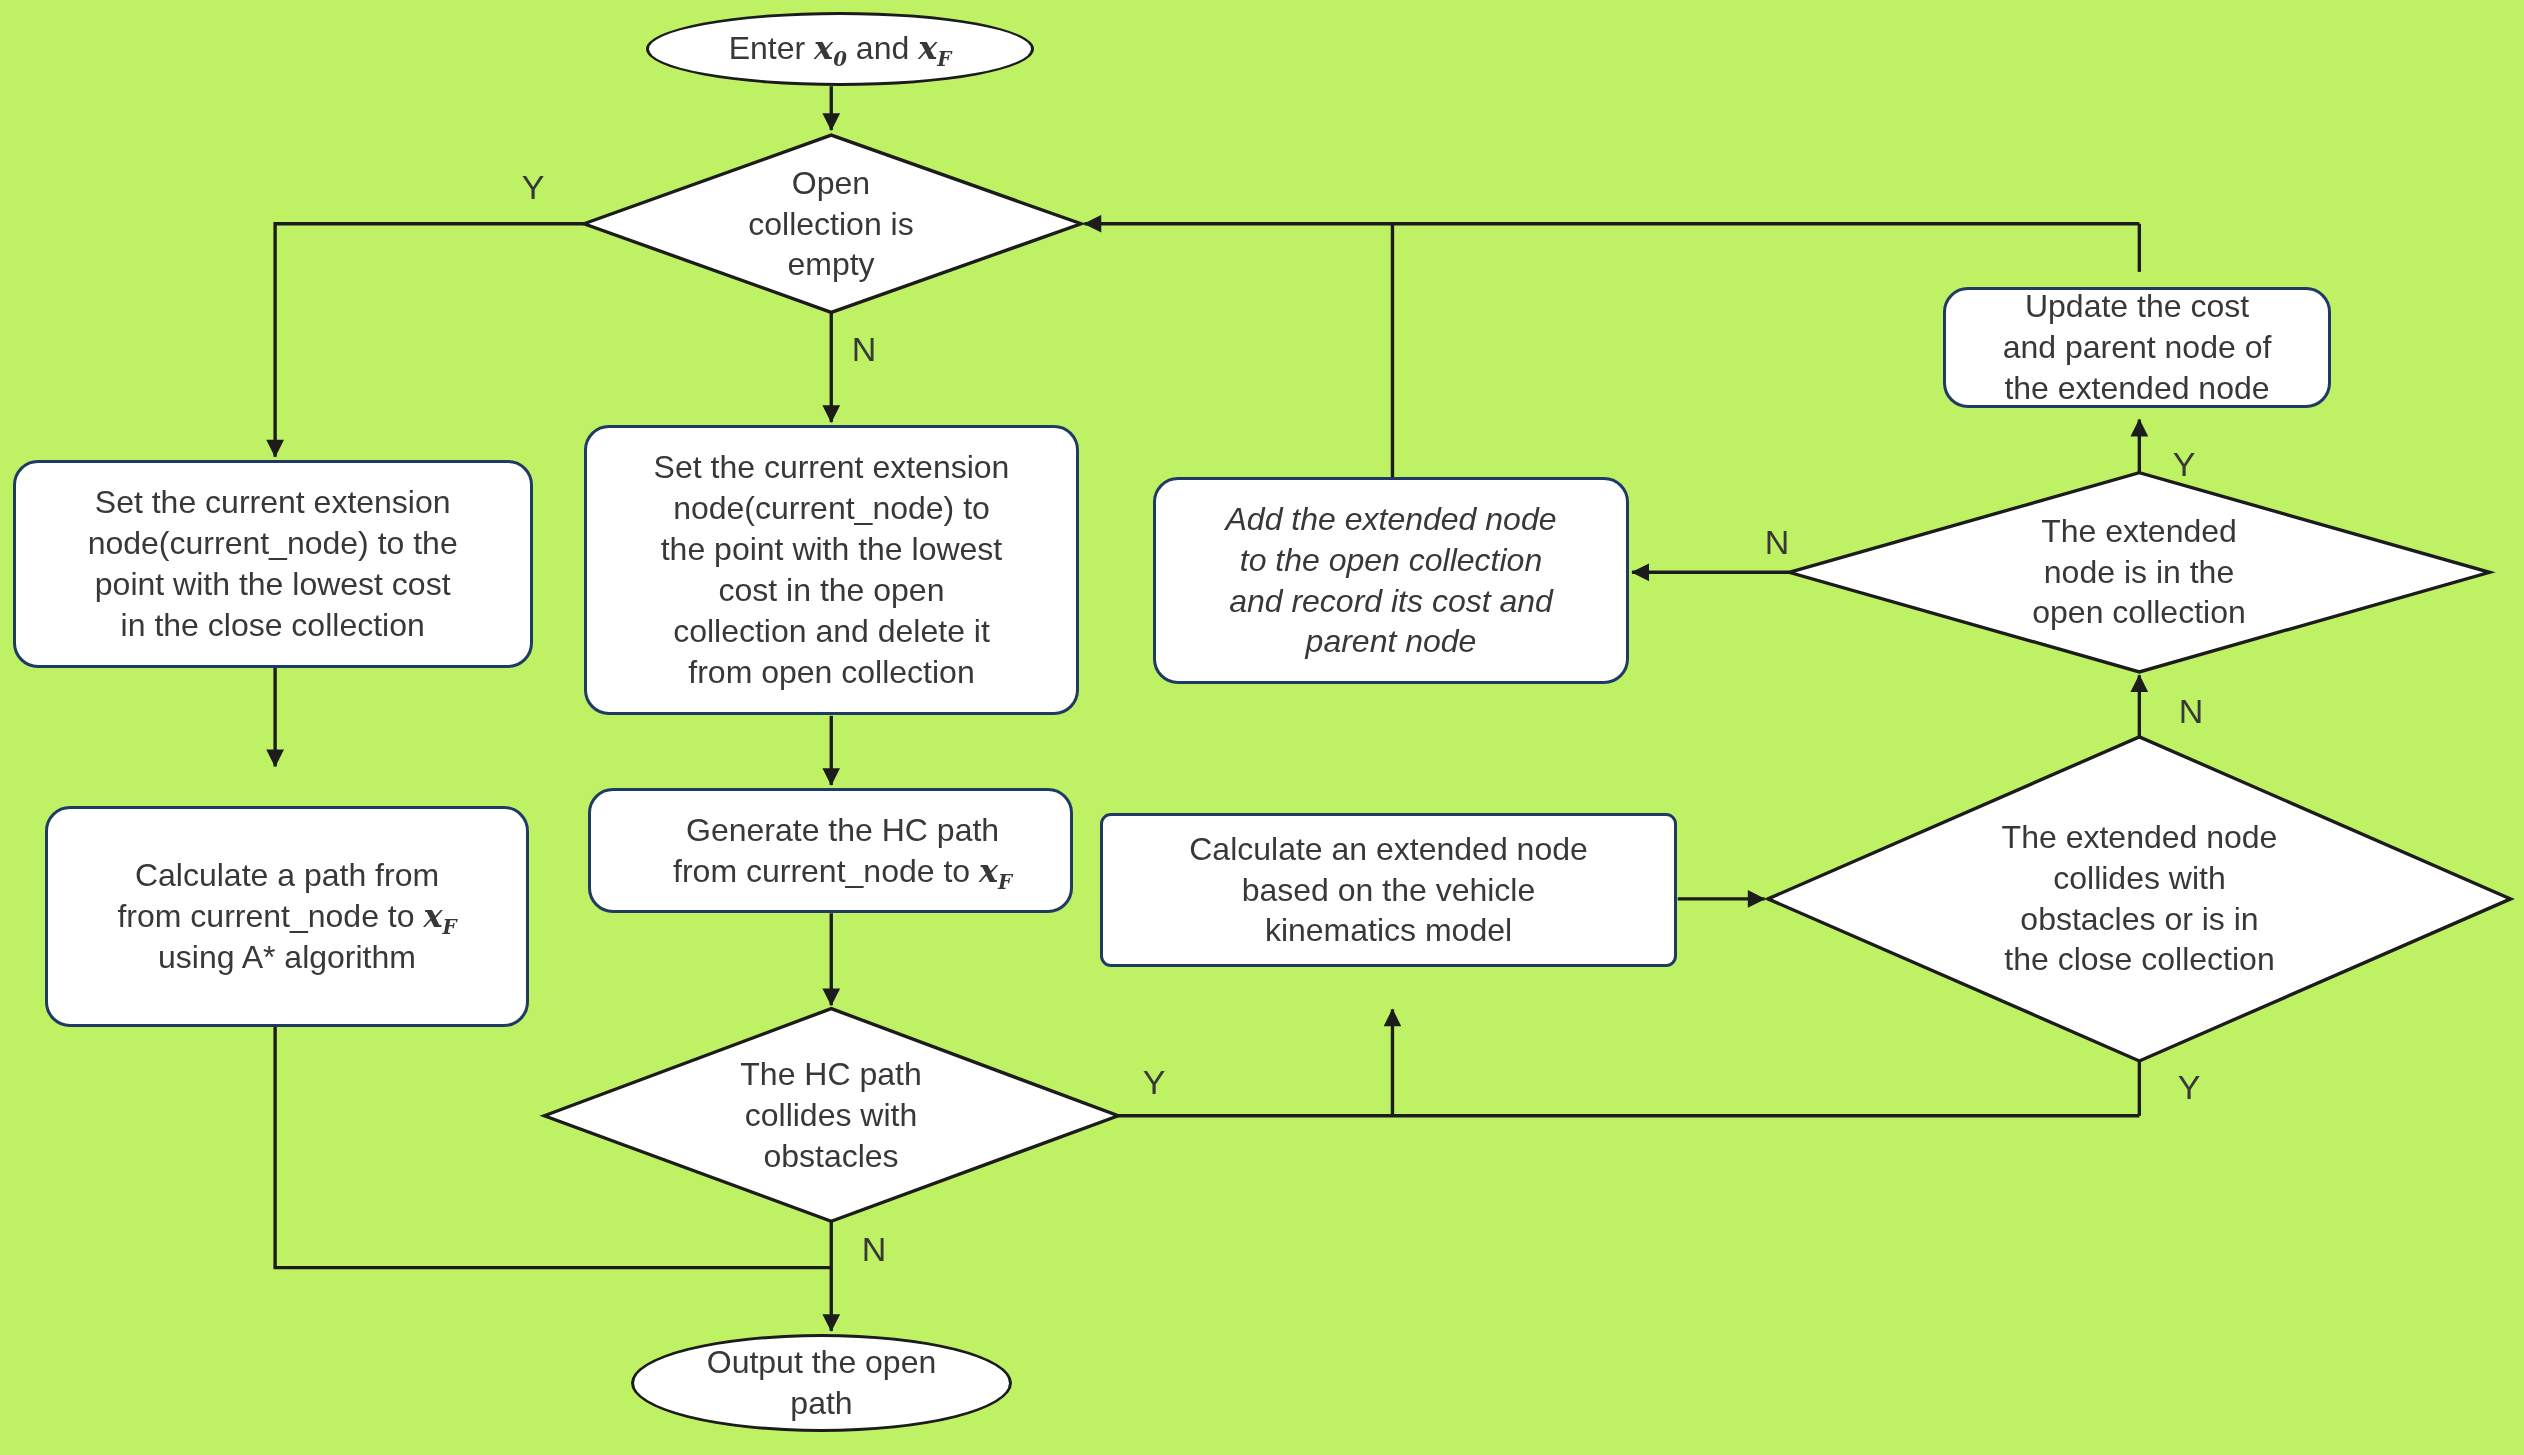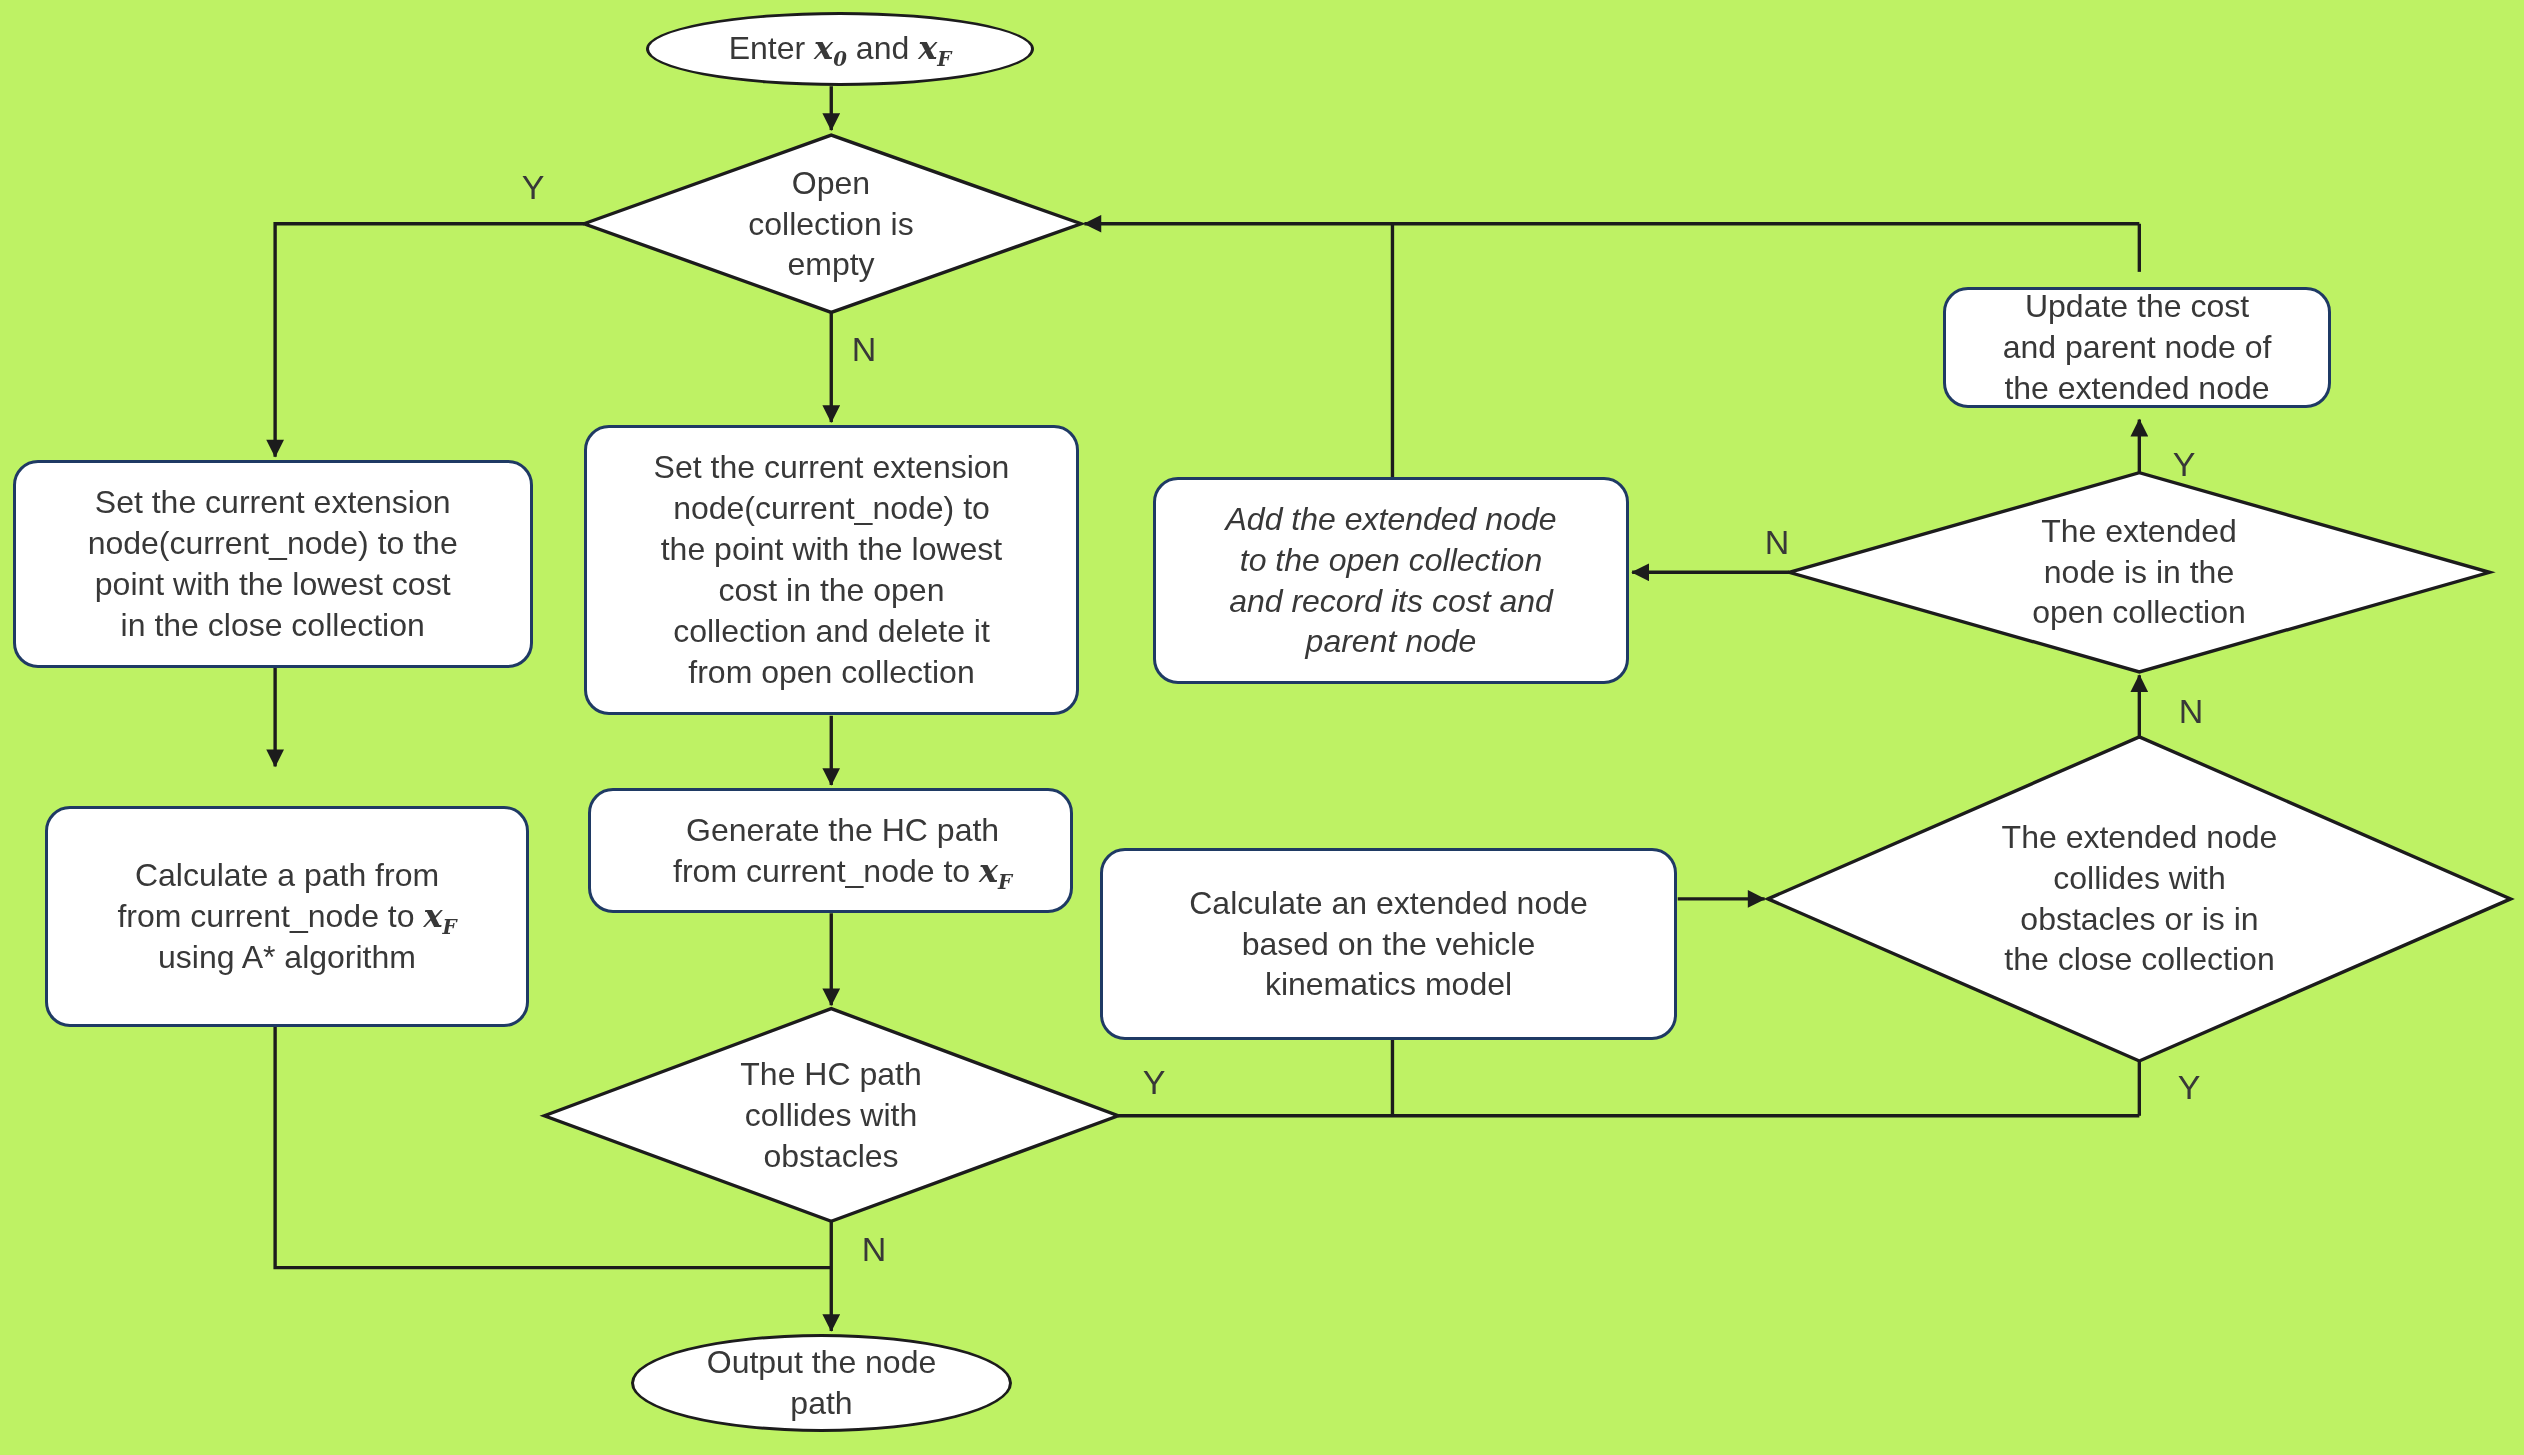--- a/index.html
+++ b/index.html
@@ -64,21 +64,21 @@
     <polyline points="2535,322 2535,265" fill="none" stroke="#1c1c1c" stroke-width="4"></polyline>
     <polyline points="1650,565 1650,265" fill="none" stroke="#1c1c1c" stroke-width="4"></polyline>
     <polyline points="2535,265 1285,265" fill="none" stroke="#1c1c1c" stroke-width="4" marker-end="url(#arw)"></polyline>
   </svg>
 
   <div class="node ellipse" style="left:646px;top:11.8px;width:388px;height:74px;">
     <span><span>Enter </span><span class="mvar">x</span><sub class="msub">0</sub><span> and </span><span class="mvar">x</span><sub class="msub">F</sub></span>
   </div>
 
   <div class="node ellipse" style="left:631px;top:1334px;width:381px;height:98px;">
-    <span>Output the node
+    <span>Output the open
 path</span>
   </div>
 
   <div class="node process" style="left:12.7px;top:460px;width:520px;height:208px;">
     <span>Set the current extension
 node(current_node) to the
 point with the lowest cost
 in the close collection</span>
   </div>
 
@@ -97,21 +97,21 @@
 and record its cost and
 parent node</span>
   </div>
 
   <div class="node process" style="left:1943px;top:272px;width:388px;height:121px;margin-top:15px;">
     <span>Update the cost
 and parent node of
 the extended node</span>
   </div>
 
-  <div class="node process" style="left:1100px;top:848px;width:577px;height:192px;">
+  <div class="node process" style="left:1100px;top:813px;width:577px;height:154px;border-radius:11px;">
     <span>Calculate an extended node
 based on the vehicle
 kinematics model</span>
   </div>
 
   <div class="node process" style="left:588px;top:788px;width:485px;height:125px;padding-left:36px;">
     <span><span>Generate the HC path
 from current_node to </span><span class="mvar">x</span><sub class="msub">F</sub></span>
   </div>
 

